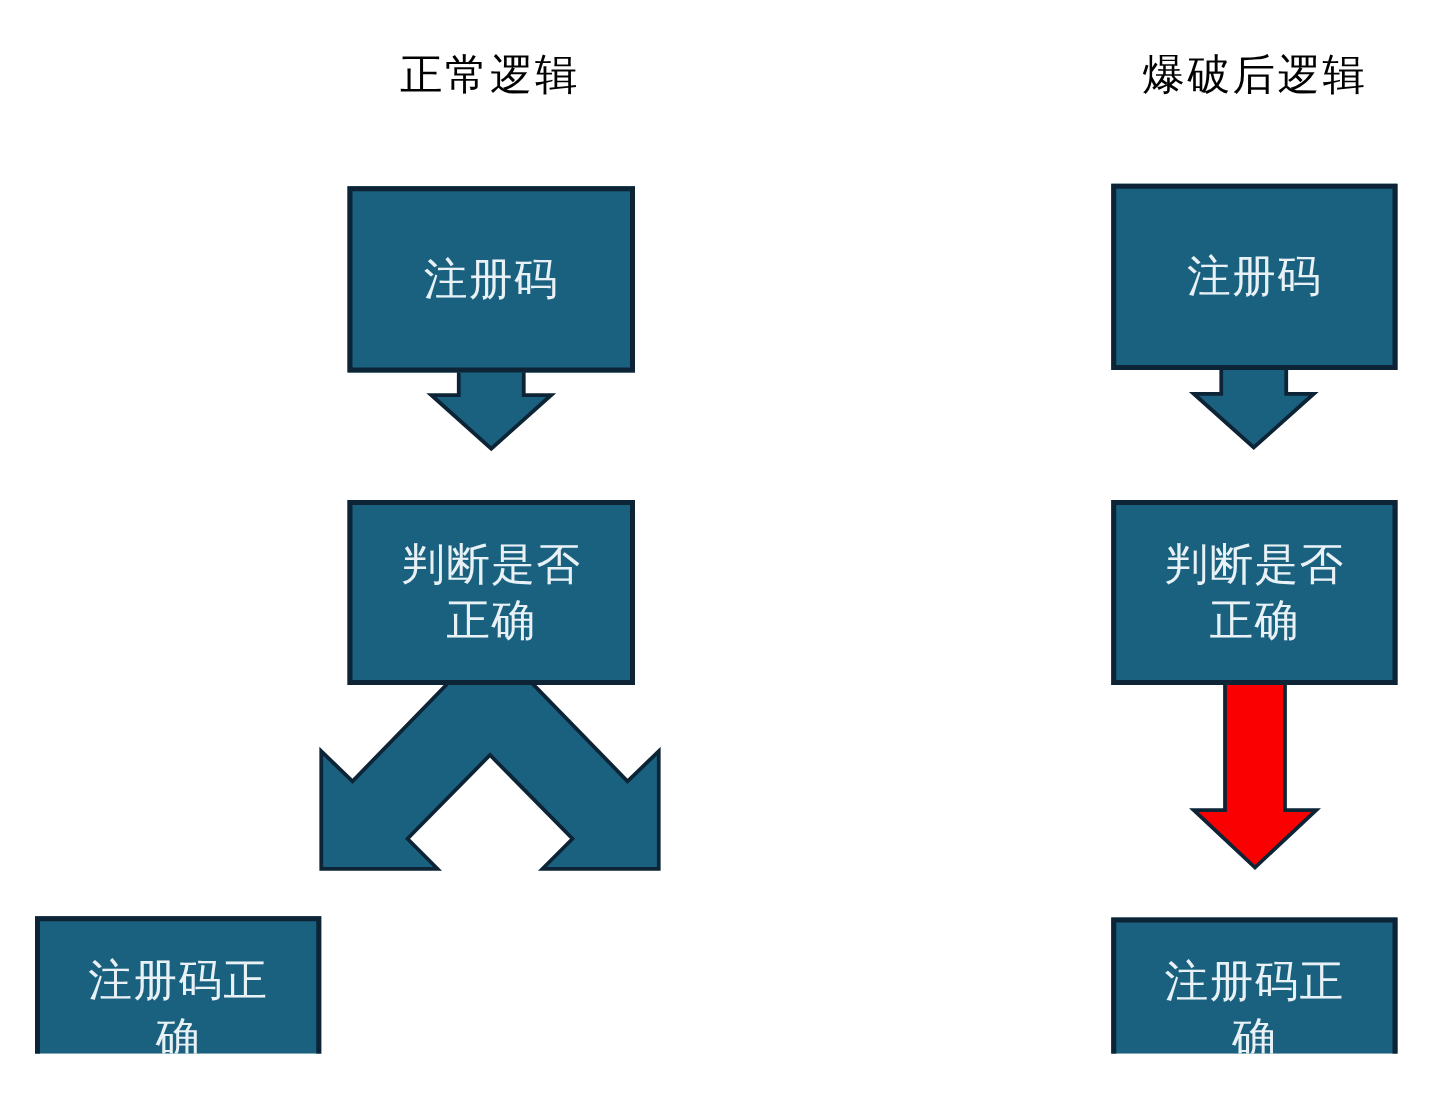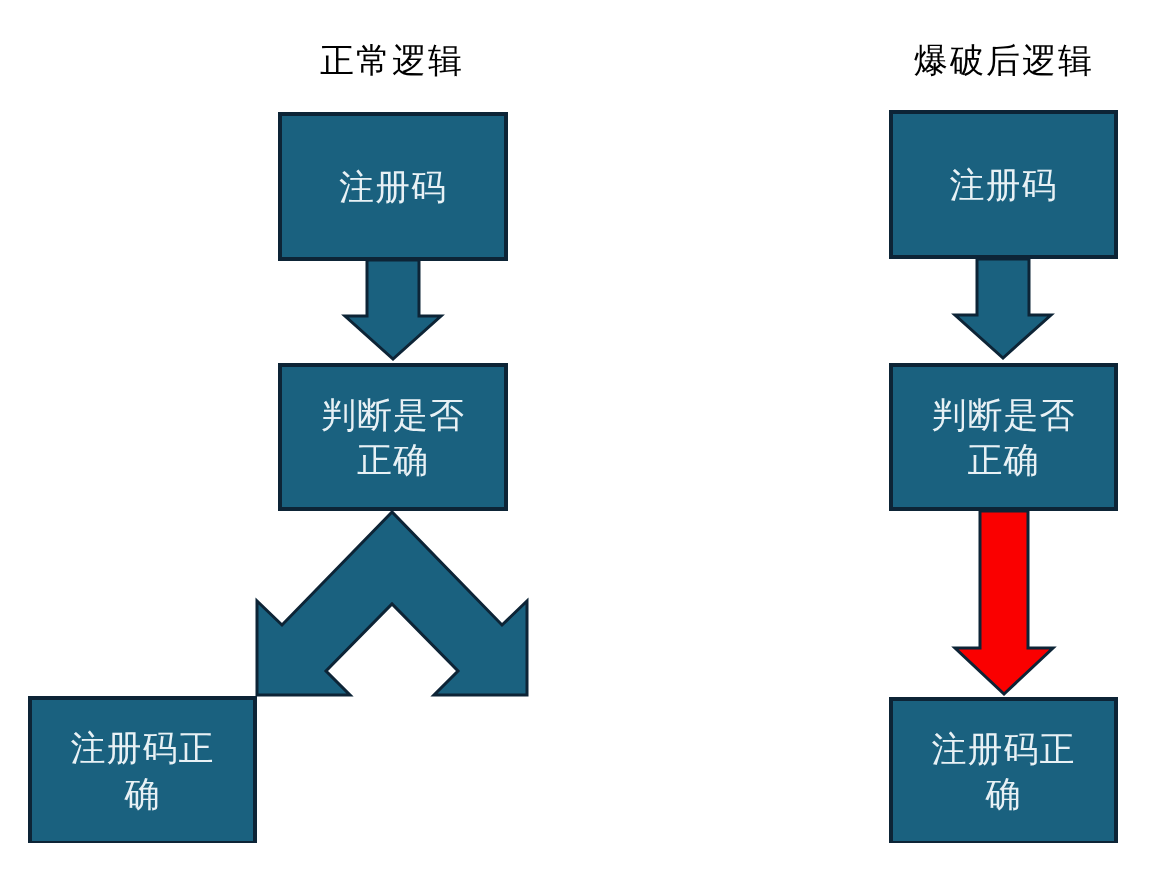--- a/index.html
+++ b/index.html
@@ -47,20 +47,21 @@
     box-sizing: border-box;
     width: 230px;
     height: 149px;
     background: var(--shape-fill, #1A617F);
     border: 4px solid var(--shape-border, #0D2436);
     display: flex;
     align-items: center;
     justify-content: center;
     text-align: center;
     padding: 0 24px;
+    margin-top: 37px;
   }
   .node span {
     font-size: 35px;
     line-height: 1.3;
     color: var(--node-text, #E8F1F5);
     letter-spacing: 1px;
   }
 </style>
 </head>
 <body>

